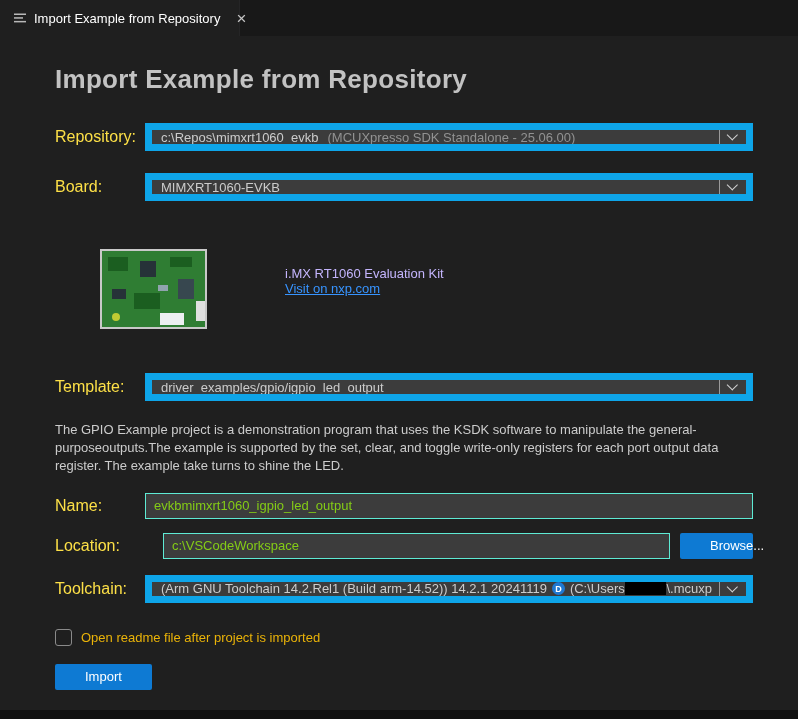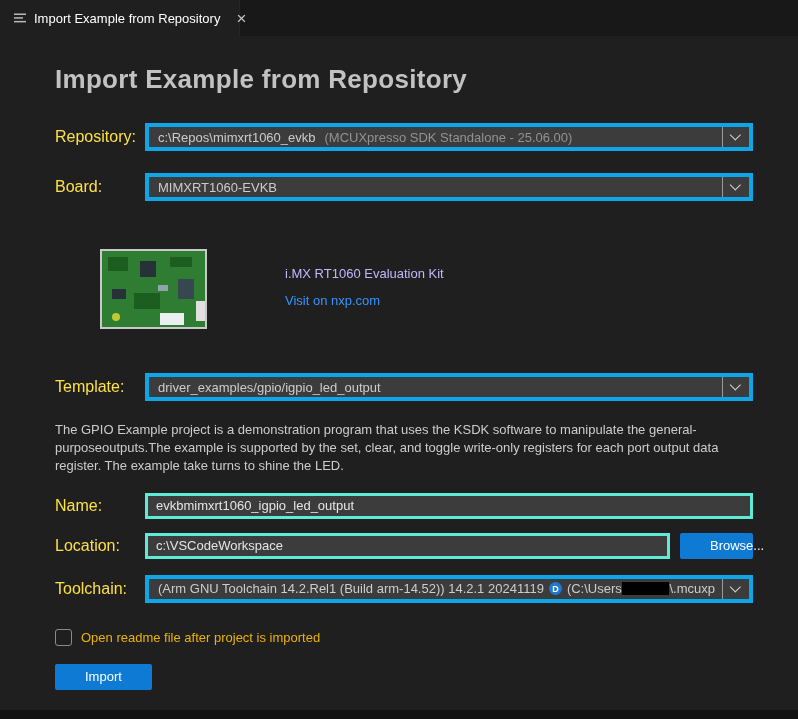--- a/index.html
+++ b/index.html
@@ -26,62 +26,62 @@
   
   .content { flex: 1 1 auto; padding: 22px 45px 0 55px; overflow: hidden; }
   h1 { font-size: 26px; font-weight: bold; color: #c2c2c2; letter-spacing: .3px; margin: 6px 0 28px 0; }
 
   .row { display: flex; align-items: center; margin-bottom: 22px; }
   .row > label { flex: 0 0 90px; font-size: 16px; color: #fde047; }
 
   
   .select {
     position: relative; width: 608px; height: 28px;
-    background: #3c3c3c; border: 4px solid #0ea5e9;
+    background: #3c3c3c; border: 7px solid #0ea5e9;
     display: flex; align-items: center;
     padding: 0 34px 0 9px; font-size: 13px; color: #cccccc;
     cursor: pointer; white-space: nowrap; overflow: hidden;
   }
   .select .dim { color: #929292; margin-left: 9px; }
   .sel-end {
     position: absolute; right: 0; top: 0; height: 100%; width: 27px;
     display: flex; align-items: center; justify-content: center;
     border-left: 1px solid #9a9a9a; background: #3c3c3c;
   }
   .chev {
     width: 8px; height: 8px;
     border-left: 1.6px solid #d4d4d4; border-bottom: 1.6px solid #d4d4d4;
     transform: rotate(-45deg) translate(1px,-2px);
   }
 
   
   .text-input {
-    height: 26px; background: #3c3c3c; border: 3px solid #5eead4;
-    color: #e5e5e5; font-size: 13px; padding: 0 8px;
+    height: 26px; background: #3c3c3c; border: 1px solid #5eead4;
+    color: #84cc16; font-size: 13px; padding: 0 8px;
     font-family: "Liberation Sans", sans-serif; outline: none;
   }
   .name-input { width: 612px; }
-  .loc-input  { width: 613px; }
+  .loc-input  { width: 613px; margin-left: 18px; }
 
   
   .btn {
     background: #0e7ad3; color: #ffffff; border: none;
     height: 26px; padding: 0 30px; font-size: 13px;
     font-family: "Liberation Sans", sans-serif;
     cursor: pointer; border-radius: 2px;
   }
   .browse-btn { margin-left: 10px; width: 73px; }
   .import-btn { margin-left: 0; }
 
   
   .board-section { display: flex; margin: 48px 0 44px 45px; }
   .board-img { width: 107px; height: 80px; display: block; }
   .board-info { margin-left: 78px; padding-top: 17px; font-size: 13px; }
   .board-info .kit-name { color: #c4b5fd; }
-  .board-info a { display: inline-block; margin-top: 12px; color: #3794ff; font-size: 13px; cursor: pointer; }
+  .board-info a { display: inline-block; margin-top: 0; color: #3794ff; text-decoration: underline; font-size: 13px; cursor: pointer; }
 
   .description { width: 692px; font-size: 13px; line-height: 1.38; color: #cccccc; margin: 0 0 18px 0; }
 
   
   .tc-badge {
     display: inline-flex; align-items: center; justify-content: center;
     width: 13px; height: 13px; border-radius: 50%;
     background: #1f78d1; color: #ffffff; font-size: 9px; font-weight: bold;
     margin: 0 5px; flex: 0 0 auto;
   }

